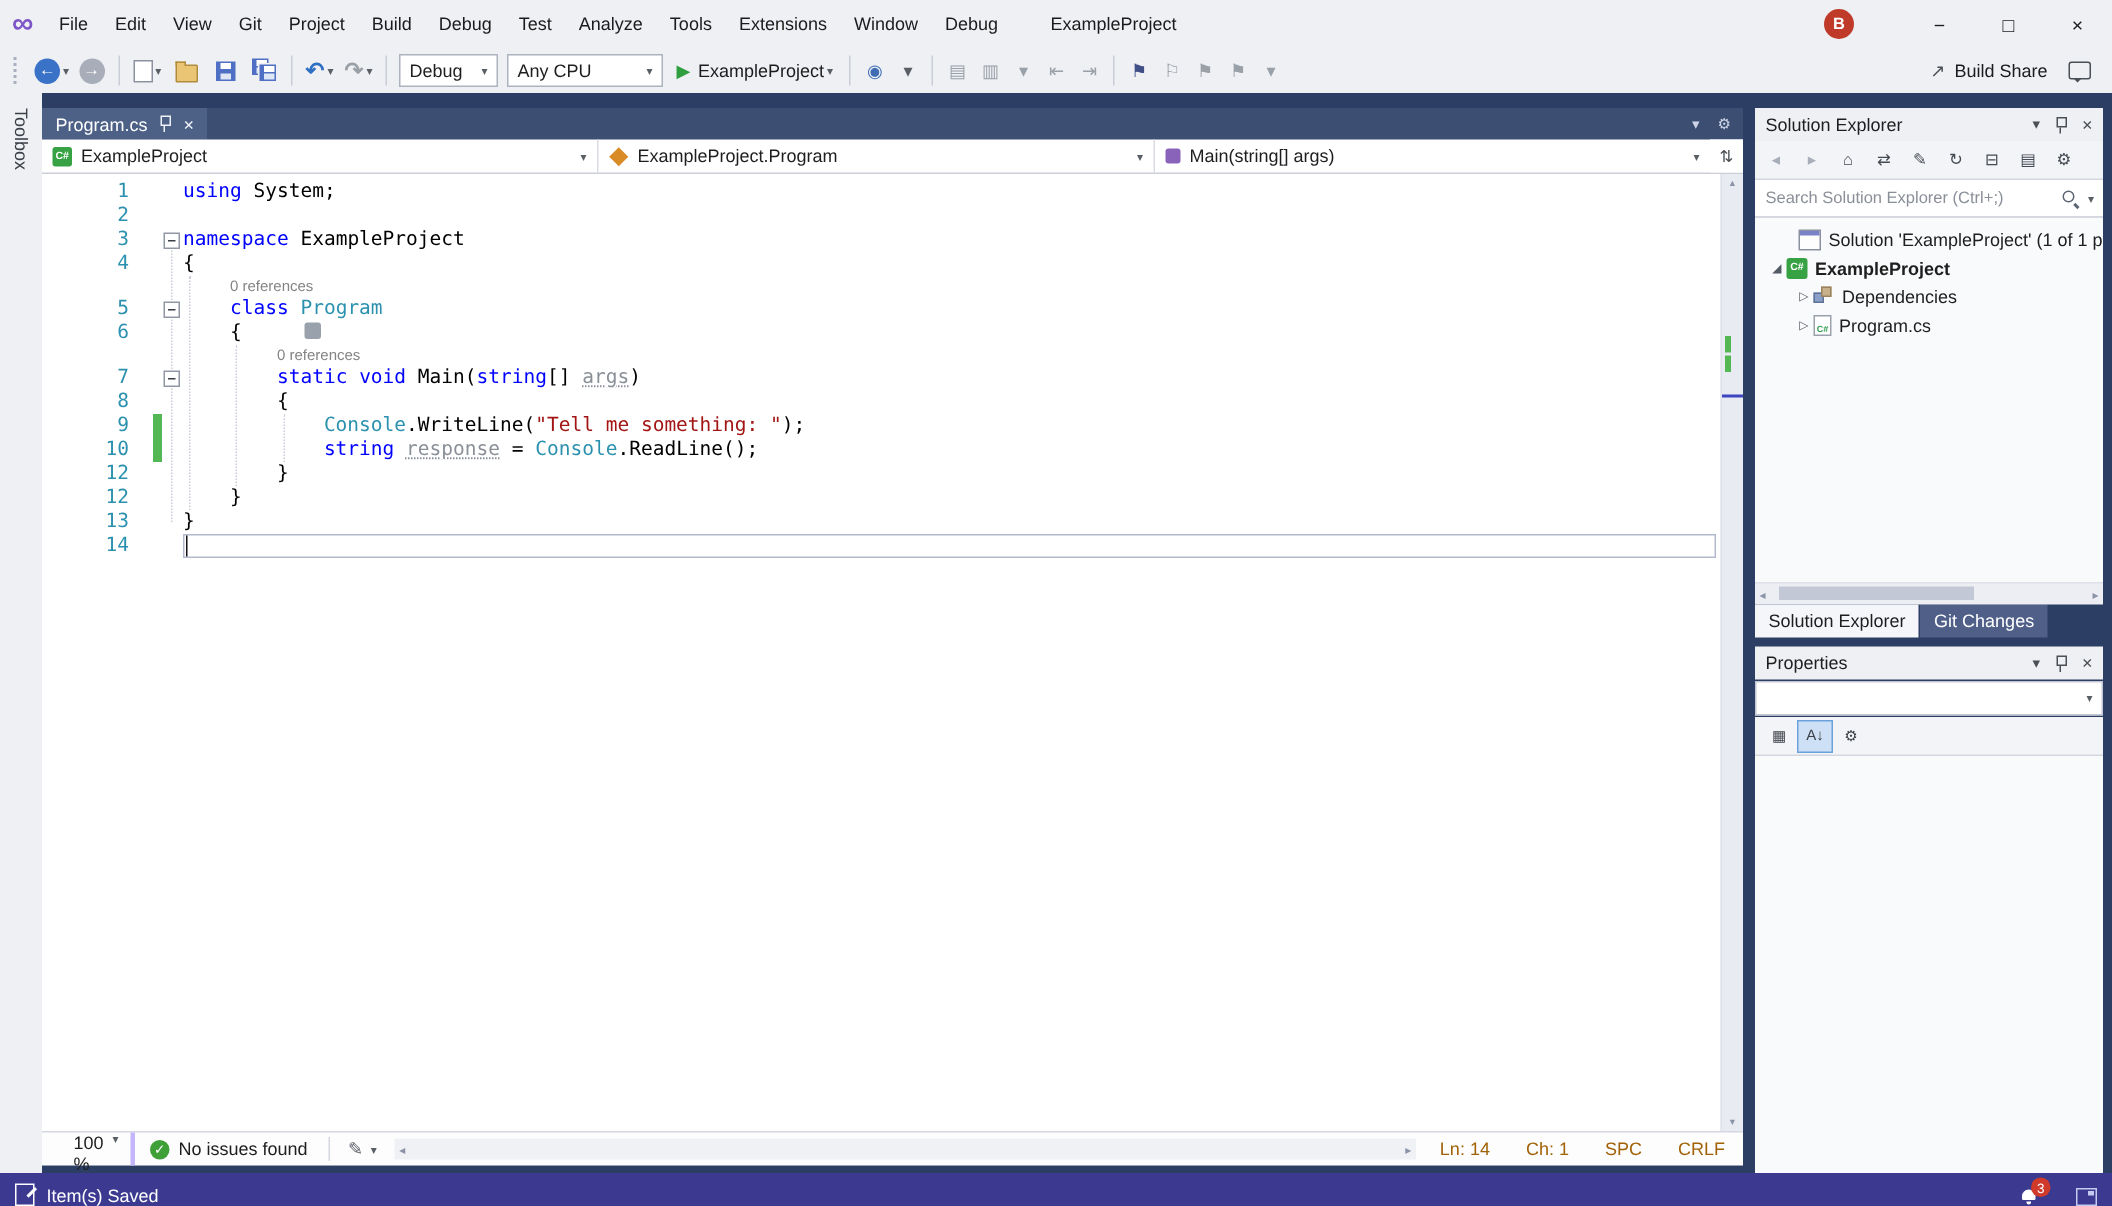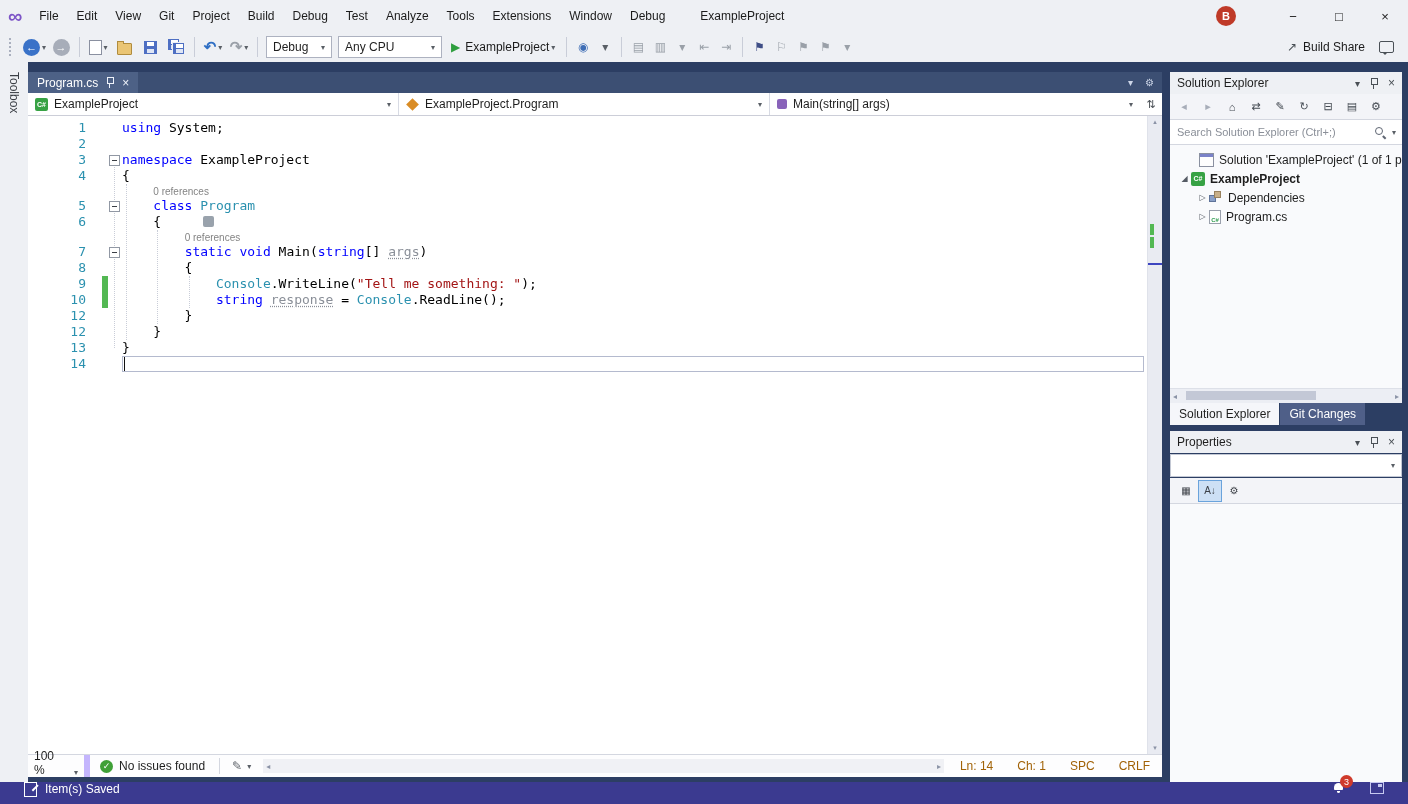--- a/index.html
+++ b/index.html
@@ -92,21 +92,21 @@
   .caret-bar{position:absolute;left:2px;top:1px;bottom:1px;width:1px;background:#111}
   .tk-kw{color:#0000ff}.tk-pl{color:#000}.tk-ty{color:#2b91af}.tk-me{color:#000000}.tk-st{color:#a31515}
   .tk-dim{color:#8a8f98;text-decoration:underline dotted #8a8f98;text-underline-offset:2px}
   .inline-badge{display:inline-block;width:11px;height:11px;background:#99a2ac;border-radius:2px;margin-left:42px;vertical-align:-1px}
   .v-scroll{flex:0 0 14px;background:#e9ebf2;border-left:1px solid #dfe2ea;position:relative}
   .vs-arrow{position:absolute;left:0;right:0;text-align:center;font-size:7px;color:#8b93a6}
   .vs-arrow.up{top:2px}.vs-arrow.down{bottom:2px}
   .mark-green{position:absolute;left:2px;width:4px;height:11px;background:#53b853}
   .mark-caretline{position:absolute;left:0;right:0;top:147px;height:2px;background:#3d45c0}
   .editor-status{height:22px;background:#fdfdfe;border-top:1px solid #d4d7e0;display:flex;align-items:center;font-size:12px}
-  .zoom-combo{width:62px;height:100%;display:flex;align-items:flex-end;padding:0 6px;border-right:6px solid #c4b5fd;box-sizing:border-box}
+  .zoom-combo{width:62px;height:100%;display:flex;align-items:flex-start;padding:0 21px;border-right:3px solid #c4b5fd;box-sizing:border-box}
   .health{display:flex;align-items:center;gap:6px;padding:0 10px}
   .health-ico{width:13px;height:13px;border-radius:50%;background:#3fa037;color:#fff;font-size:9px;
               display:flex;align-items:center;justify-content:center}
   .es-sep{width:1px;height:16px;background:#d4d7e0;margin:0 4px}
   .cleanup{display:flex;align-items:center;gap:3px;padding:0 8px;color:#5a5f66}
   .h-scroll{flex:1;height:14px;background:#f0f1f5;position:relative;margin:0 4px;align-self:center}
   .hs-arrow{position:absolute;top:0;bottom:0;display:flex;align-items:center;font-size:8px;color:#8b93a6}
   .hs-arrow.left{left:3px}.hs-arrow.right{right:3px}
   .stat-label{padding:0 12px;color:#a16207}
   
@@ -140,21 +140,21 @@
   .tool-tab{padding:0 9px;display:flex;align-items:center;font-size:12px;margin-right:1px;background:#4f5f88;color:#fff}
   .tool-tab.active{background:#f5f6fa;color:#1e1e1e}
   .side-gap{height:6px}
   .prop-combo{height:21px;background:#fff;border:1px solid #c3c8d4;display:flex;align-items:center;margin:1px 0;padding:0 6px}
   .prop-toolbar{height:25px;background:#f3f4f8;border-bottom:1px solid #d4d7e0;display:flex;align-items:center;padding-left:4px}
   .prop-toolbar .tb-glyph{width:22px;height:20px;font-size:10px;color:#3b3f46}
   .tb-glyph.selected{background:#cde0f5;box-shadow:0 0 0 1px #6aa3dc}
   .prop-body{flex:1;background:#f9fafc}
   
   #statusbar{position:absolute;left:0;right:0;bottom:0;height:22px;background:#3b3a90;display:flex;
-             align-items:flex-start;color:#fff;padding:0 24px}
+             align-items:flex-end;color:#fff;padding:0 10px}
   .ico-saved{width:11px;height:13px;border:1px solid #fff;position:relative;margin-right:8px}
   .ico-saved::after{content:'';position:absolute;right:-3px;top:4px;width:8px;height:1.5px;background:#fff;transform:rotate(-45deg)}
   .bell-wrap{position:relative;margin-right:26px}
   .ico-bell{width:11px;height:12px;position:relative;display:block}
   .ico-bell::before{content:'';position:absolute;left:1px;top:1px;width:9px;height:7px;background:#fff;border-radius:5px 5px 1px 1px}
   .ico-bell::after{content:'';position:absolute;left:4px;top:9px;width:3px;height:2px;background:#fff;border-radius:0 0 2px 2px}
   .badge{position:absolute;top:-7px;right:-9px;background:#cf3a2b;border-radius:50%;width:13px;height:13px;
          font-size:9px;display:flex;align-items:center;justify-content:center;color:#fff}
   .ico-corner{width:12px;height:10px;border:1px solid #c6c9f0;position:relative}
   .ico-corner::after{content:'';position:absolute;right:1px;top:1px;width:4px;height:3px;background:#c6c9f0}

